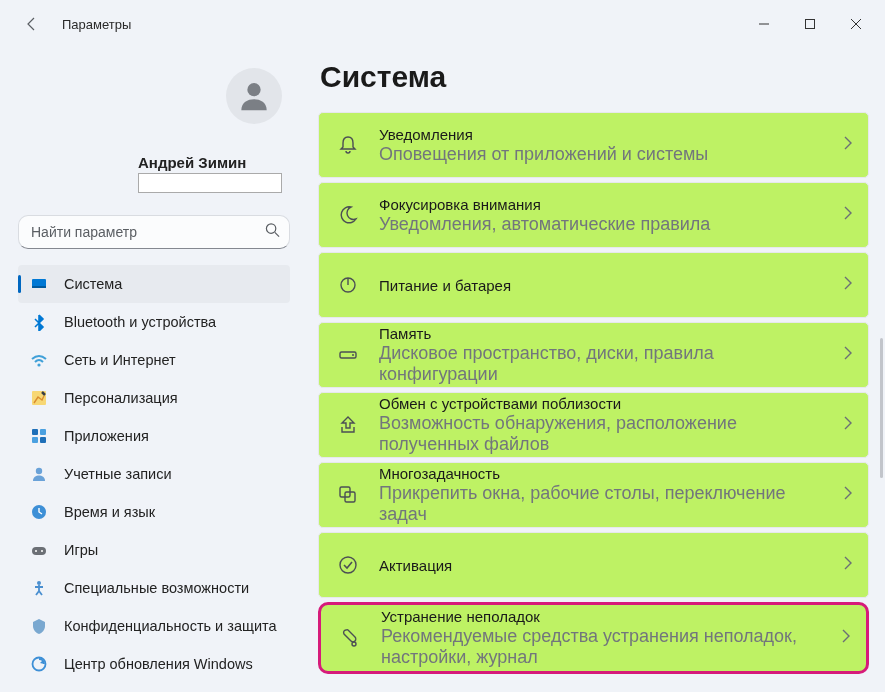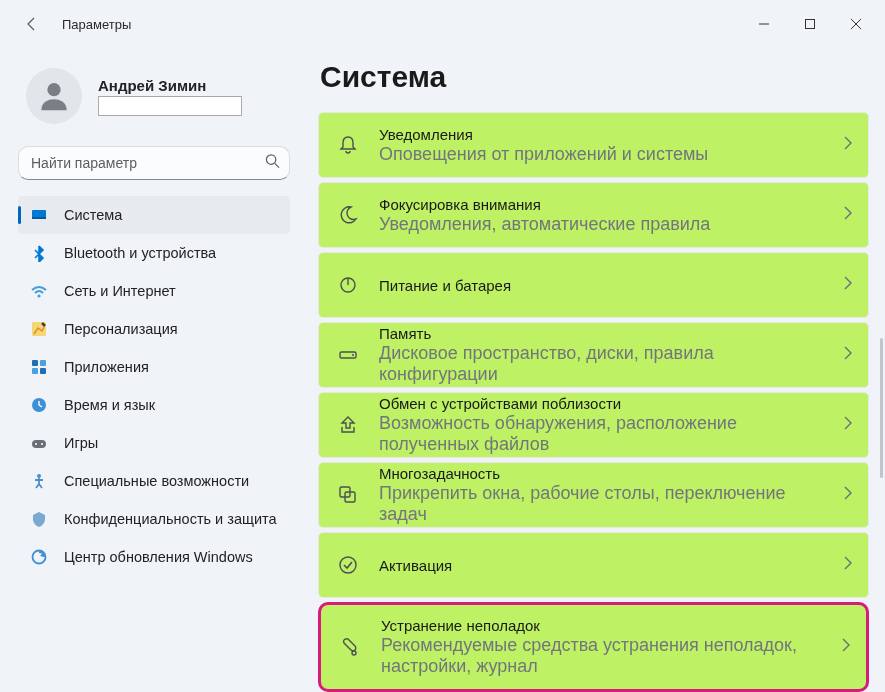--- a/index.html
+++ b/index.html
@@ -56,23 +56,24 @@
       height: calc(100% - 48px);
     }
     .sidebar {
       width: 302px;
       padding: 8px 12px 8px 18px;
       display: flex;
       flex-direction: column;
     }
     .user-block {
       display: flex;
-      align-items: center;
-      gap: 16px;
+      align-items: flex-end;
+      gap: 30px;
       padding: 12px 8px 18px 8px;
+      flex-direction: column;
     }
     .avatar {
       width: 56px;
       height: 56px;
       border-radius: 50%;
       background: #e2e5ea;
       display: flex;
       align-items: center;
       justify-content: center;
     }
@@ -180,21 +181,21 @@
       border-radius: 5px;
       height: 66px;
       display: flex;
       align-items: center;
       padding: 0 16px 0 18px;
       gap: 20px;
     }
     .card.highlighted {
       border: 3px solid #d61b7a;
       border-radius: 10px;
-      height: 90px;
+      height: 72px;
     }
     .card-icon {
       width: 22px;
       height: 22px;
       flex-shrink: 0;
       display: flex;
       align-items: center;
       justify-content: center;
       color: #4b4f54;
     }
@@ -326,20 +327,29 @@
               <rect x="10" y="2" width="6" height="6" rx="1" fill="#4aa0e0"></rect>
               <rect x="2" y="10" width="6" height="6" rx="1" fill="#4aa0e0"></rect>
               <rect x="10" y="10" width="6" height="6" rx="1" fill="#1e6fb8"></rect>
             </svg>
           </span>
           <span>Приложения</span>
         </div>
         <div class="nav-item">
           <span class="nav-icon">
             <svg width="18" height="18" viewBox="0 0 18 18">
+              <circle cx="9" cy="6" r="3.2" fill="#6aa2d8"></circle>
+              <path d="M3 16 C3 12 6 10.5 9 10.5 C12 10.5 15 12 15 16 Z" fill="#6aa2d8"></path>
+            </svg>
+          </span>
+          <span>Учетные записи</span>
+        </div>
+        <div class="nav-item">
+          <span class="nav-icon">
+            <svg width="18" height="18" viewBox="0 0 18 18">
               <circle cx="9" cy="9" r="7" fill="#3d8fd6"></circle>
               <path d="M9 5 L9 9 L12 11" stroke="#fff" stroke-width="1.4" fill="none"></path>
             </svg>
           </span>
           <span>Время и язык</span>
         </div>
         <div class="nav-item">
           <span class="nav-icon">
             <svg width="18" height="18" viewBox="0 0 18 18">
               <rect x="2" y="6" width="14" height="8" rx="4" fill="#6b6f75"></rect>

